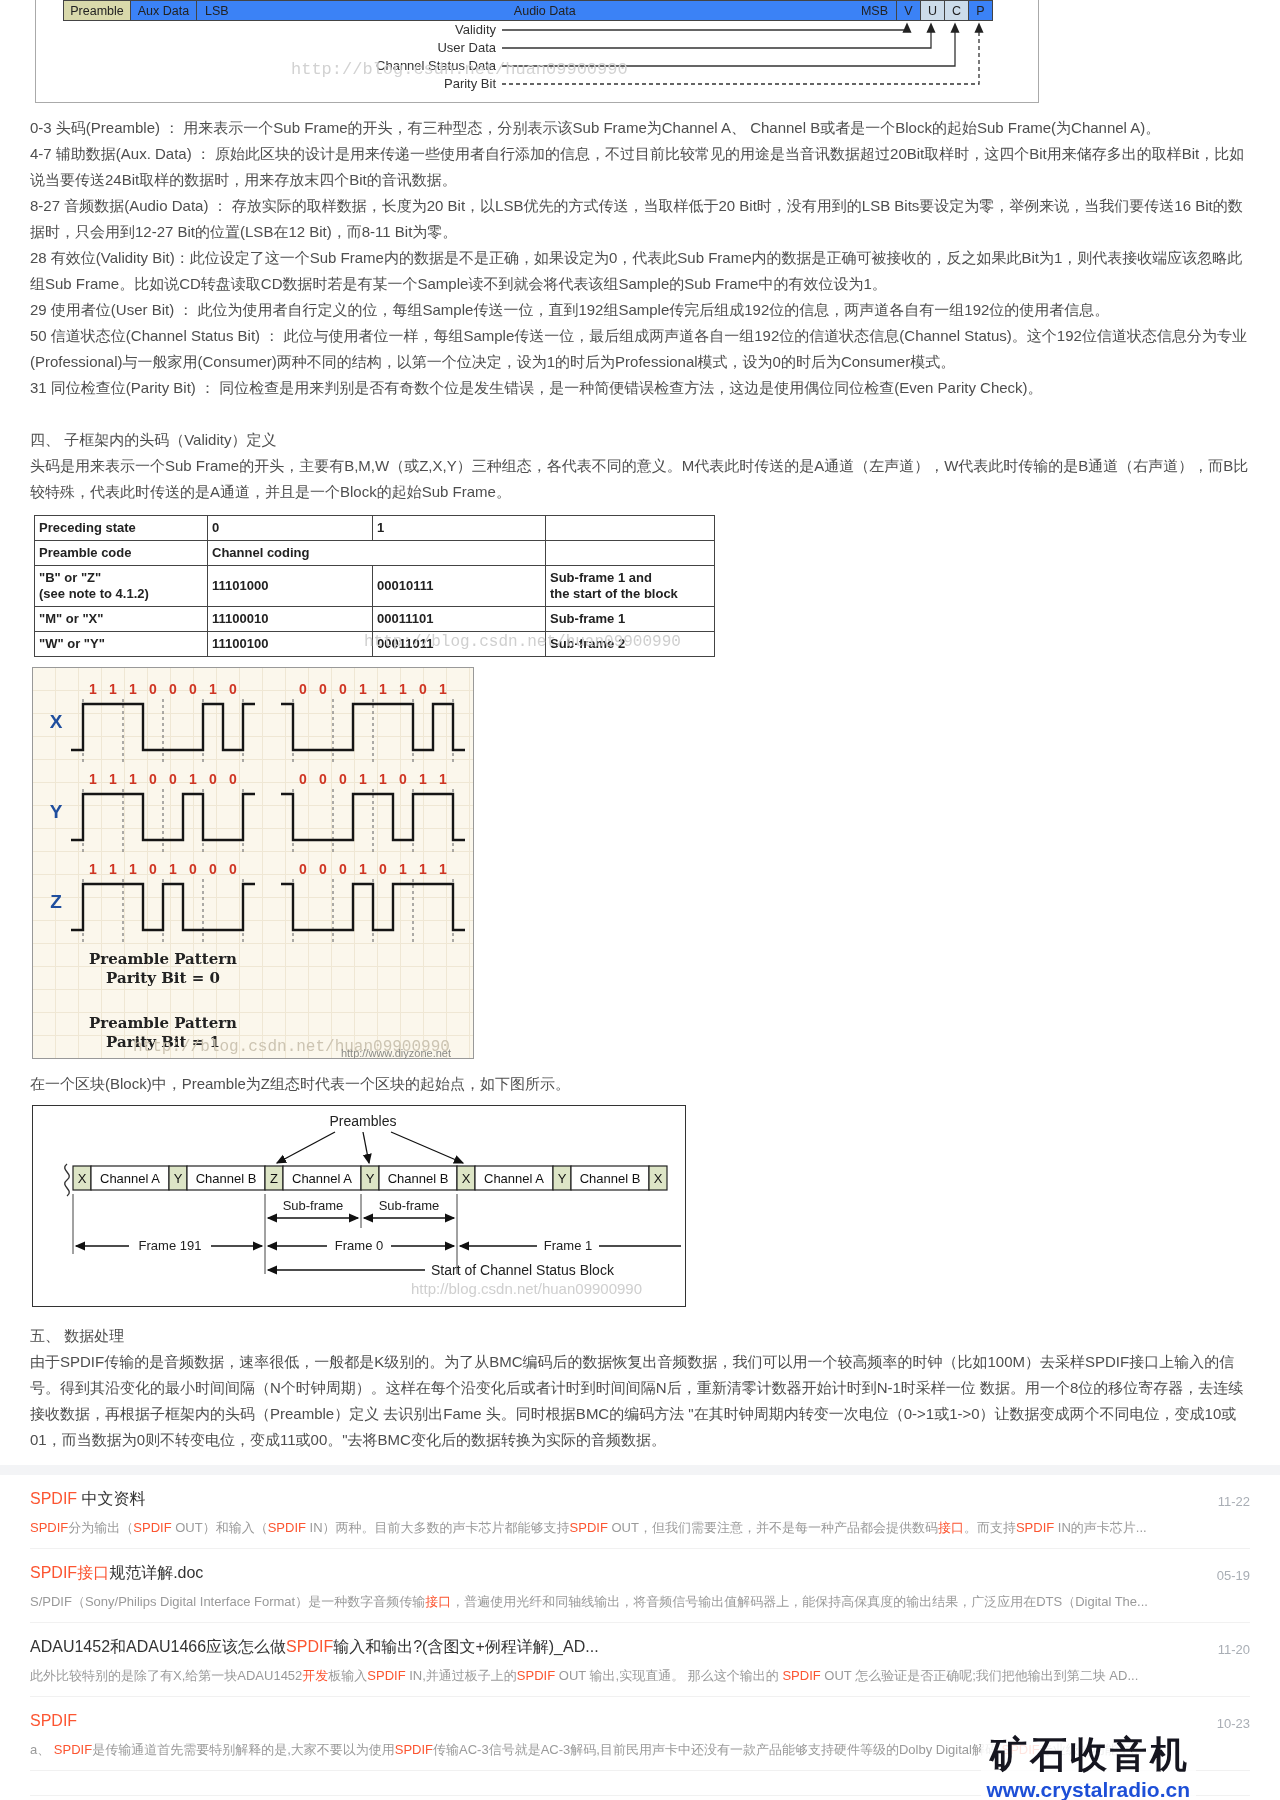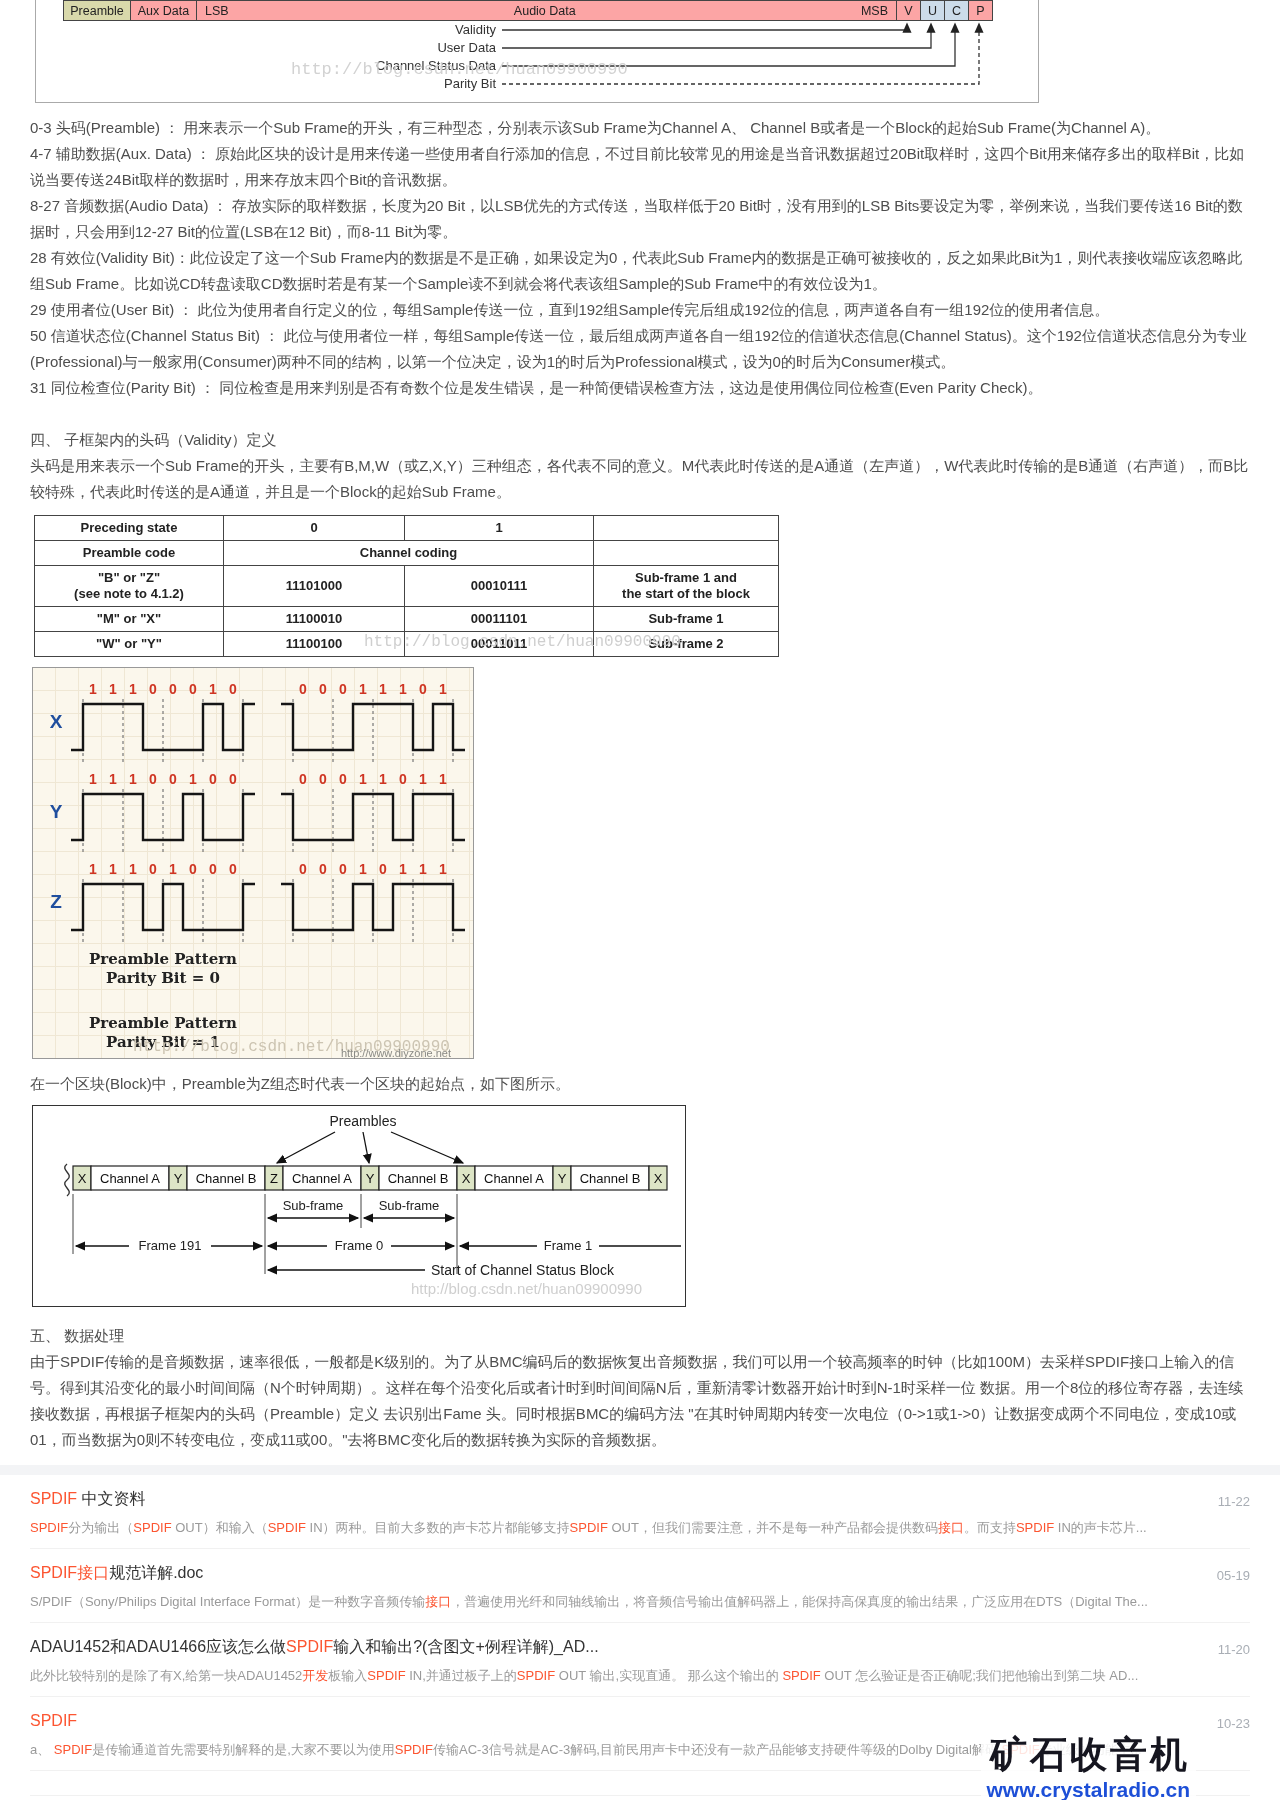--- a/index.html
+++ b/index.html
@@ -7,37 +7,37 @@
        font-family:"Liberation Sans",sans-serif;color:#4e4e4e;}
   .content{padding:0 30px;}
   p.body{font-size:15px;line-height:26px;margin:0;}
   .sec-title{font-size:15px;line-height:26px;margin:0;}
 
   
   .fig-subframe{position:relative;height:102px;width:1002px;margin-left:5px;
     border-left:1px solid #aaa;border-right:1px solid #aaa;border-bottom:1px solid #aaa;}
   .sf-cells{position:absolute;left:27px;top:0;display:flex;height:21px;border-radius:7px;}
   .sf-cell{border:1px solid #444;border-left:none;box-sizing:border-box;font-size:12.5px;color:#222;
-    display:flex;align-items:center;justify-content:center;background:#fca5a5;white-space:nowrap;}
+    display:flex;align-items:center;justify-content:center;background:#3b82f6;white-space:nowrap;}
   .sf-cell:first-child{border-left:1px solid #444;}
   .sf-pre{width:68px;background:#d9d9ab;}
   .sf-aux{width:66px;}
   .sf-audio{width:700px;justify-content:space-between;padding:0 8px;}
   .sf-bit{width:24px;}
   .sf-shade{background:#ccdcea;}
   .sf-svg{position:absolute;left:0;top:21px;}
   .sf-svg text{font-size:13px;fill:#333;}
   .wm{position:absolute;color:#ccc9c0;font-family:"Liberation Mono",monospace;font-size:17px;white-space:nowrap;}
   .fig-subframe .wm{left:255px;top:60px;color:#d2d2d2;}
 
   
   .ptable-wrap{position:relative;margin:10px 0 0 4px;width:656px;}
   table.ptable{border-collapse:collapse;width:652px;table-layout:fixed;}
   table.ptable td{border:1.5px solid #444;font-size:13px;font-weight:bold;color:#222;
-    text-align:center;vertical-align:middle;padding:4px 12px;white-space:pre-line;line-height:16px;}
+    vertical-align:middle;padding:4px 4px;white-space:pre-line;line-height:16px;}
   .ptable .c0{width:164px;}.ptable .c1{width:156px;}.ptable .c2{width:164px;}.ptable .c3{width:160px;}
   .ptable-wrap .wm{left:330px;top:118px;font-size:16px;color:#cfcfcf;}
 
   
   .fig-wave{position:relative;margin:10px 0 0 2px;width:424px;border:1px solid #999;
     padding:12px 8px 6px 8px;background-color:#fbf7ec;
     background-image:repeating-linear-gradient(0deg,transparent 0 22px,#efe7d4 22px 23px),
                      repeating-linear-gradient(90deg,transparent 0 22px,#efe7d4 22px 23px);}
   .wave-row{display:flex;align-items:center;margin-bottom:6px;}
   .wave-label{width:30px;font-size:19px;font-weight:bold;color:#1f4e9e;text-align:center;}

